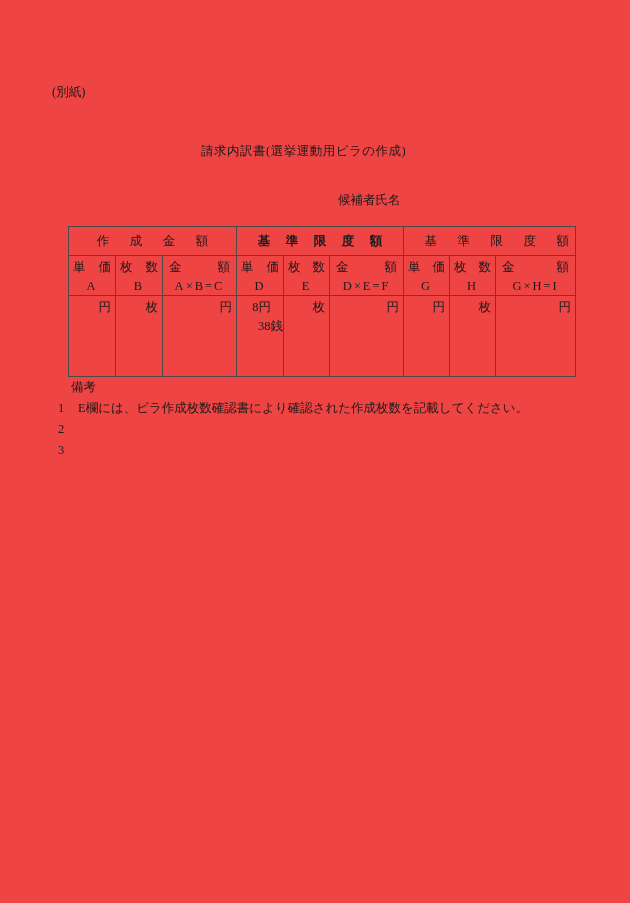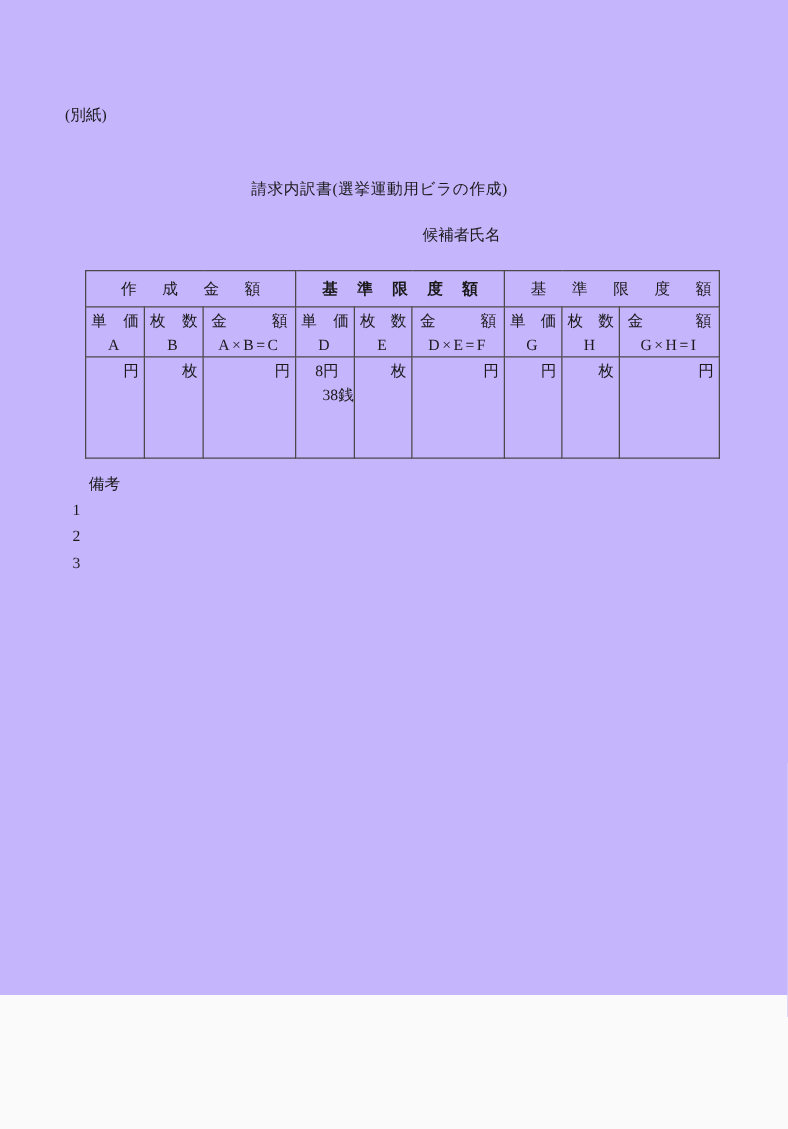--- a/index.html
+++ b/index.html
@@ -4,22 +4,22 @@
 <style>
   html, body { margin: 0; padding: 0; }
   body {
     background: #fafafa;
     font-family: "Liberation Serif", "DejaVu Serif", serif;
     color: #1a1a1a;
   }
   .page {
     position: relative;
     width: 630px;
-    height: 796px;
-    background: #c4b5fd;
+    height: 903px;
+    background: #ef4444;
     overflow: hidden;
     font-size: 12.5px;
   }
 
   
   .page-note {
     position: absolute;
     left: 52px;
     top: 84px;
     line-height: 17px;
@@ -27,29 +27,29 @@
   .doc-title {
     position: absolute;
     left: 201px;
     top: 143px;
     line-height: 17px;
     letter-spacing: 0.5px;
   }
   .candidate-label {
     position: absolute;
     left: 338px;
-    top: 180px;
+    top: 192px;
     line-height: 17px;
   }
 
   
   table.form-table {
     position: absolute;
     left: 68px;
-    top: 216px;
+    top: 226px;
     width: 507px;
     border-collapse: collapse;
     table-layout: fixed;
   }
   .form-table td {
     border: 1px solid #4a4a4a;
     padding: 0;
     font-size: 12.5px;
     color: #1a1a1a;
   }
@@ -245,20 +245,21 @@
           <div class="dv">円</div>
         </td>
       </tr>
     </tbody>
   </table>
 
   <div class="remarks">
     <div class="remarks-heading">備考</div>
     <div class="note-item">
       <span class="note-num">1</span>
+        <span>E欄には、ビラ作成枚数確認書により確認された作成枚数を記載してください。</span>
     </div>
     <div class="note-item">
       <span class="note-num">2</span>
     </div>
     <div class="note-item">
       <span class="note-num">3</span>
     </div>
   </div>
 
 </div>

